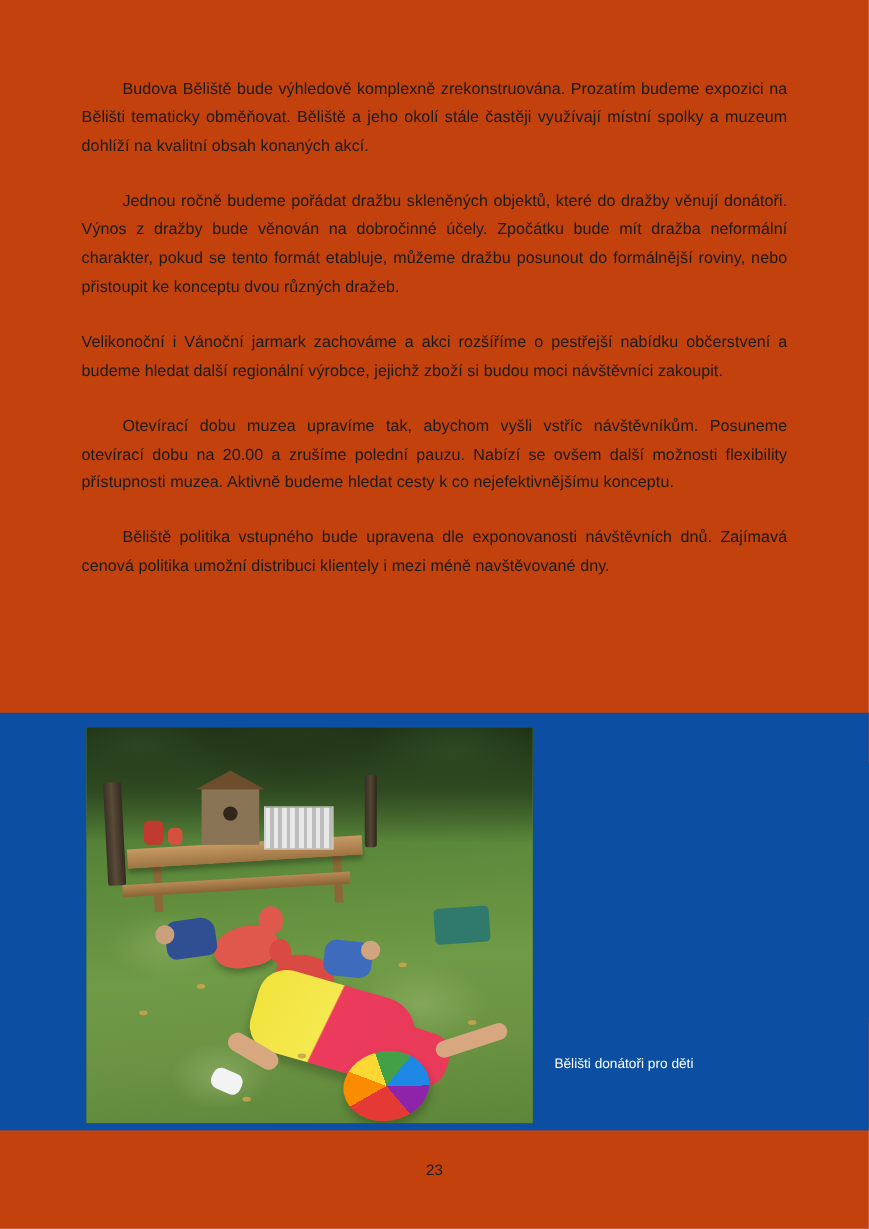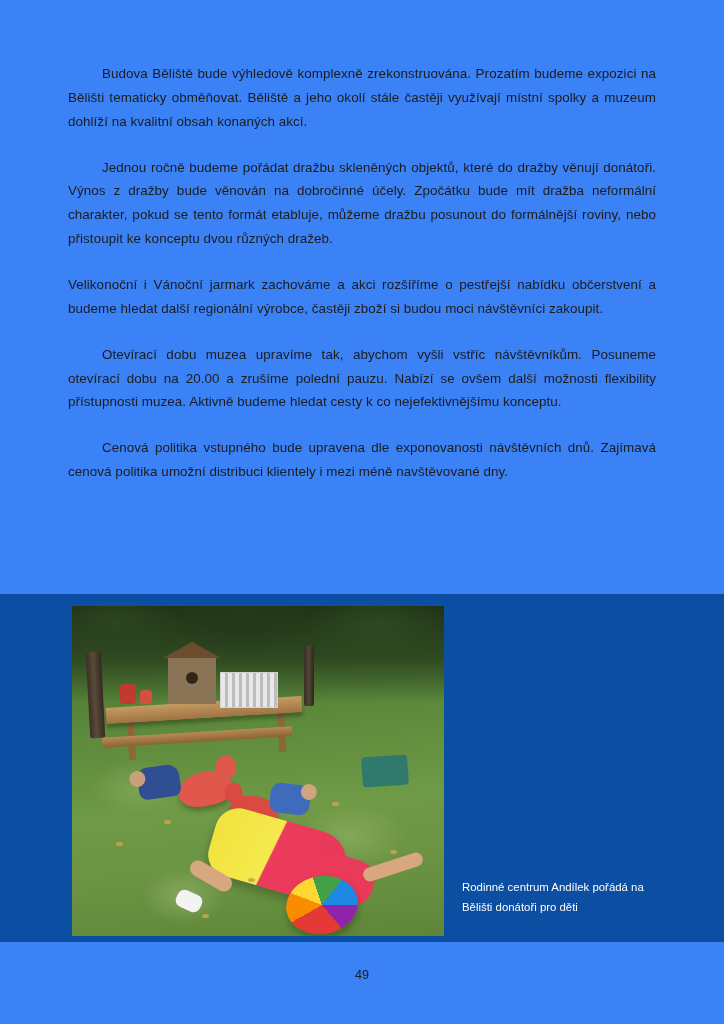--- a/index.html
+++ b/index.html
@@ -12,21 +12,21 @@
     background: #ffffff;
     font-family: "Liberation Sans", sans-serif;
     color: #1a1a1a;
     position: relative;
     overflow: hidden;
   }
   .page {
     position: relative;
     width: 724px;
     height: 1024px;
-    background: #3b82f6;
+    background: #c2410c;
   }
   .text-block {
     position: absolute;
     left: 68px;
     right: 68px;
     top: 62px;
     width: 588px;
   }
   .para {
     margin: 0 0 22px 0;
@@ -310,23 +310,23 @@
   }
 </style>
 </head>
 <body>
 
 <div class="page">
 
   <div class="text-block">
     <p class="para">Budova Běliště bude výhledově komplexně zrekonstruována. Prozatím budeme expozici na Bělišti tematicky obměňovat. Běliště a jeho okolí stále častěji využívají místní spolky a muzeum dohlíží na kvalitní obsah konaných akcí.</p>
     <p class="para">Jednou ročně budeme pořádat dražbu skleněných objektů, které do dražby věnují donátoři. Výnos z dražby bude věnován na dobročinné účely. Zpočátku bude mít dražba neformální charakter, pokud se tento formát etabluje, můžeme dražbu posunout do formálnější roviny, nebo přistoupit ke konceptu dvou různých dražeb.</p>
-    <p class="para no-indent">Velikonoční i Vánoční jarmark zachováme a akci rozšíříme o pestřejší nabídku občerstvení a budeme hledat další regionální výrobce, častěji zboží si budou moci návštěvníci zakoupit.</p>
+    <p class="para no-indent">Velikonoční i Vánoční jarmark zachováme a akci rozšíříme o pestřejší nabídku občerstvení a budeme hledat další regionální výrobce, jejichž zboží si budou moci návštěvníci zakoupit.</p>
     <p class="para">Otevírací dobu muzea upravíme tak, abychom vyšli vstříc návštěvníkům. Posuneme otevírací dobu na 20.00 a zrušíme polední pauzu. Nabízí se ovšem další možnosti flexibility přístupnosti muzea. Aktivně budeme hledat cesty k co nejefektivnějšímu konceptu.</p>
-    <p class="para">Cenová politika vstupného bude upravena dle exponovanosti návštěvních dnů. Zajímavá cenová politika umožní distribuci klientely i mezi méně navštěvované dny.</p>
+    <p class="para">Běliště politika vstupného bude upravena dle exponovanosti návštěvních dnů. Zajímavá cenová politika umožní distribuci klientely i mezi méně navštěvované dny.</p>
   </div>
 
   <div class="blue-band"></div>
 
   <div class="photo-wrap">
     <div class="photo">
       <div class="tree-canopy"></div>
       <div class="tree-trunk"></div>
       <div class="tree-trunk2"></div>
       <div class="table-leg-a"></div>
@@ -351,19 +351,18 @@
       <div class="leaf" style="left:44px; top:236px;"></div>
       <div class="leaf" style="left:92px; top:214px;"></div>
       <div class="leaf" style="left:176px; top:272px;"></div>
       <div class="leaf" style="left:260px; top:196px;"></div>
       <div class="leaf" style="left:318px; top:244px;"></div>
       <div class="leaf" style="left:130px; top:308px;"></div>
     </div>
   </div>
 
   <div class="caption">
-    <div>Rodinné centrum Andílek pořádá na</div>
     <div>Bělišti donátoři pro děti</div>
   </div>
 
-  <div class="page-number">49</div>
+  <div class="page-number">23</div>
 
 </div>
 
 </body></html>

